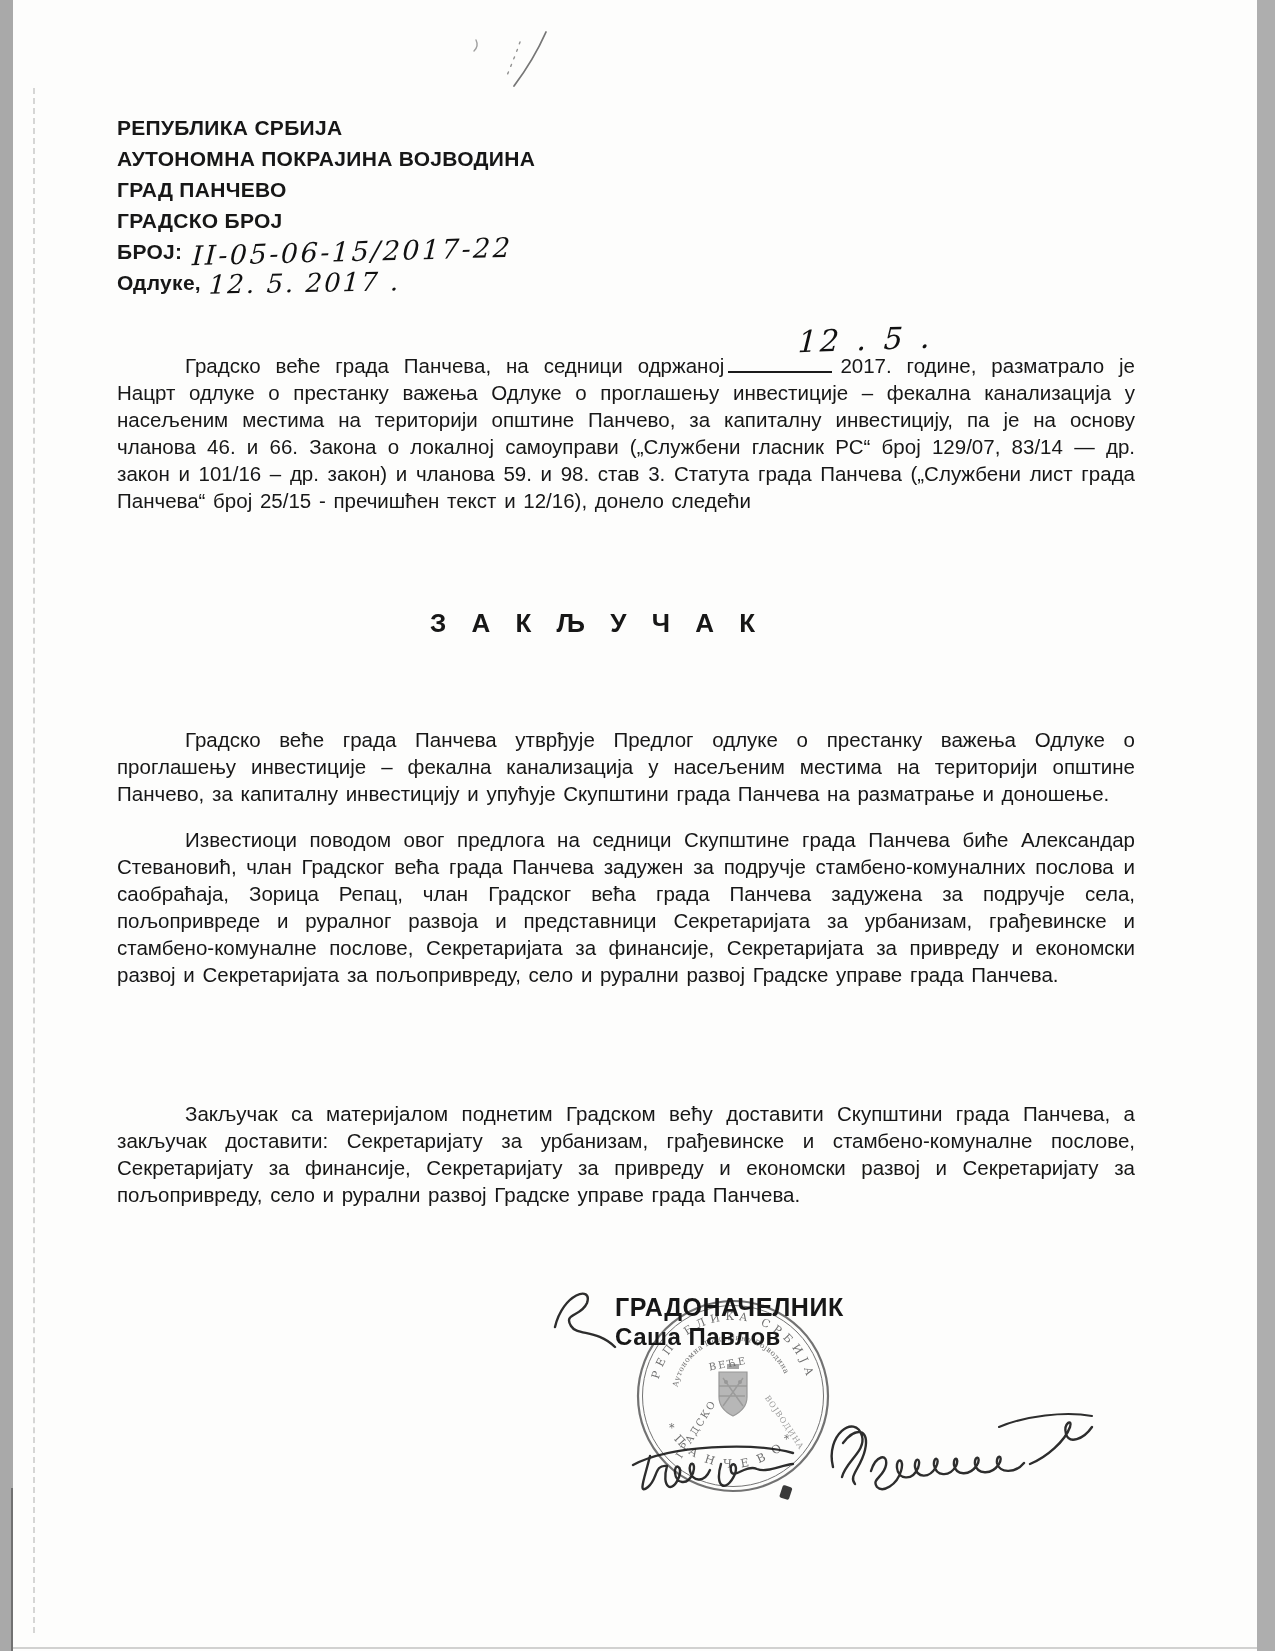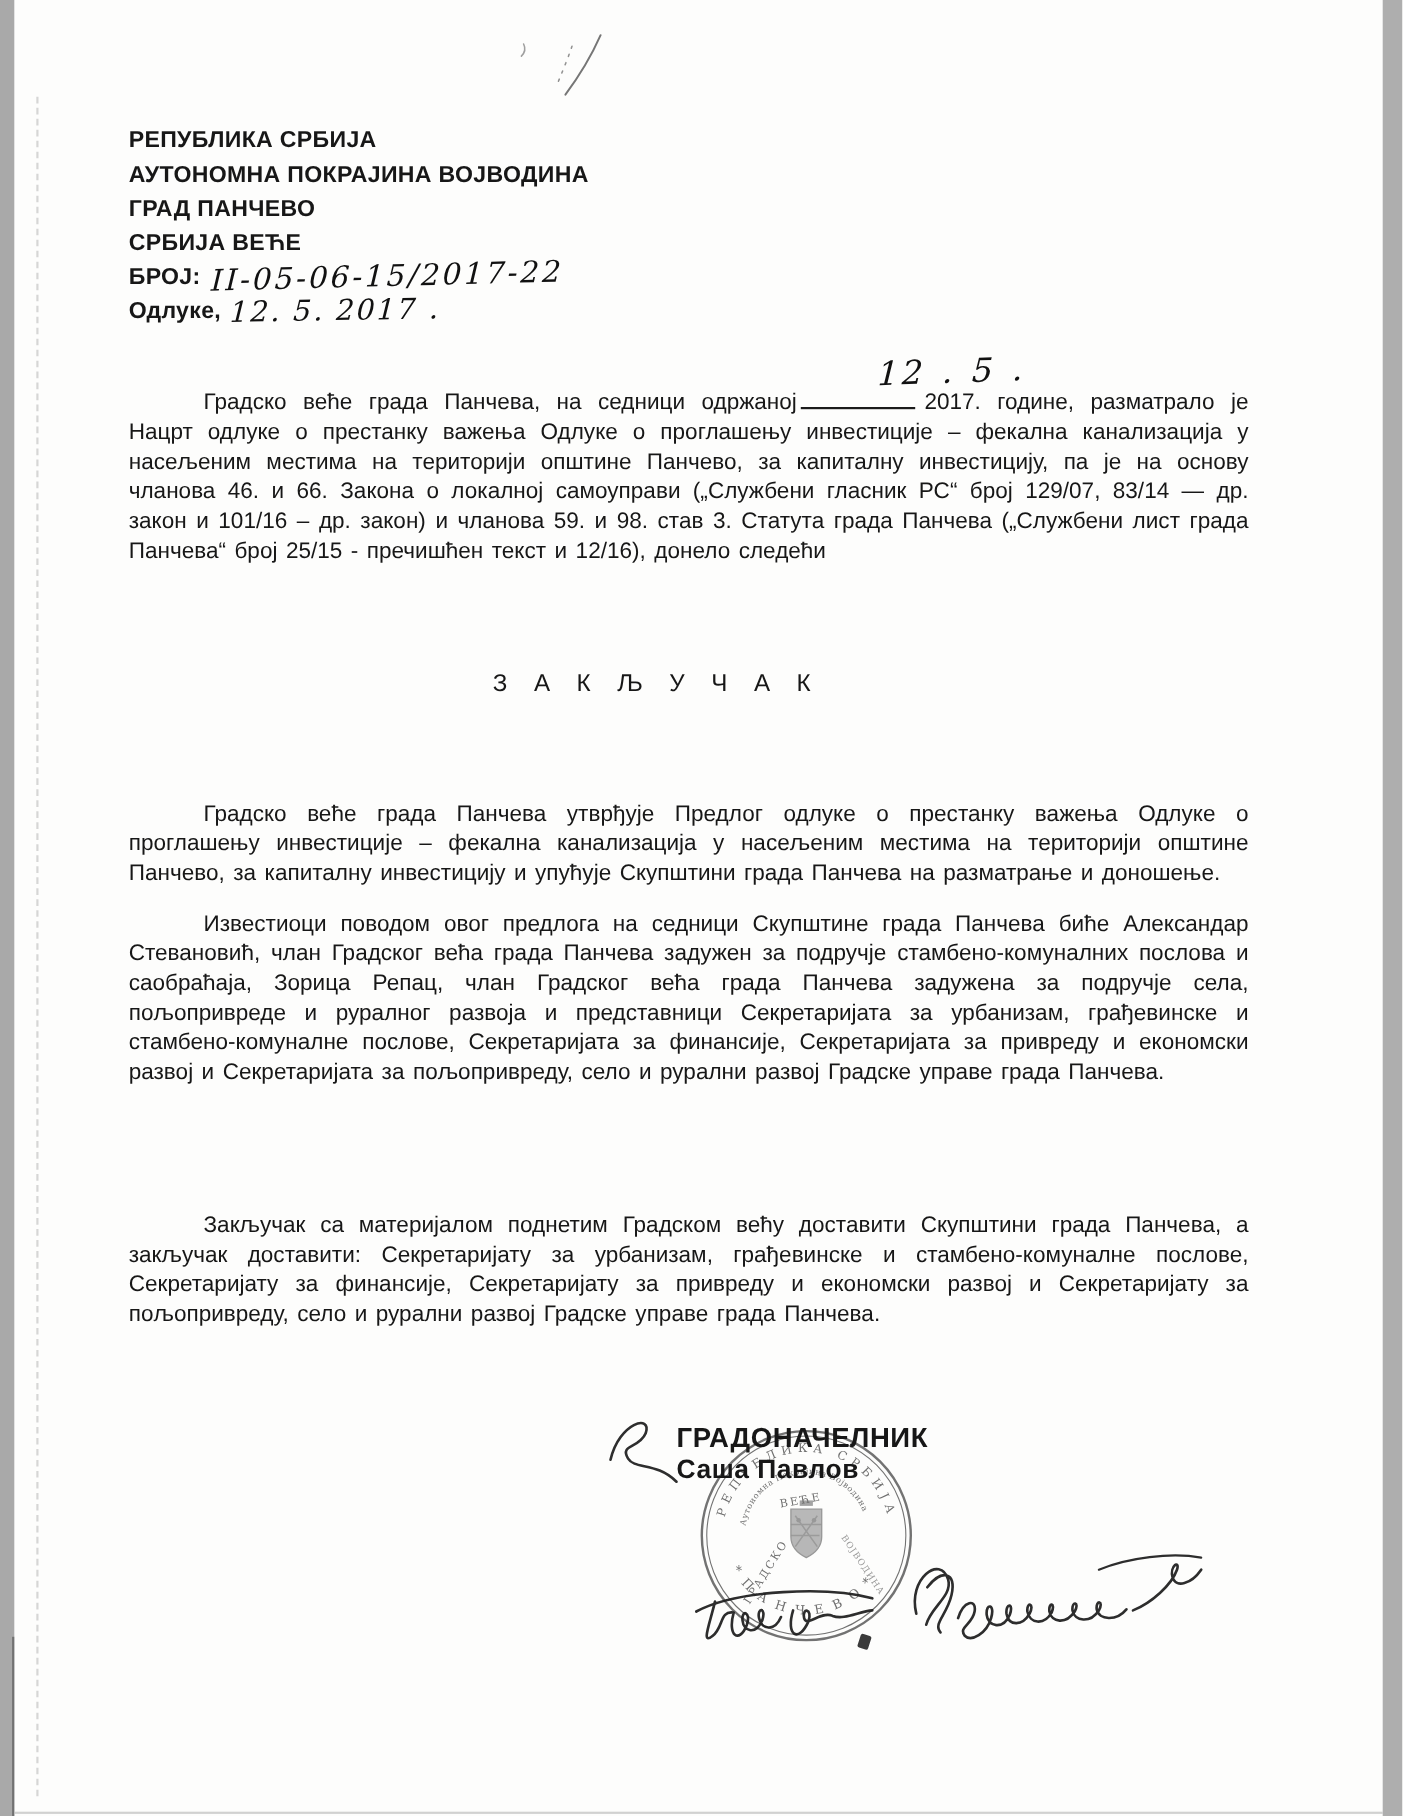--- a/index.html
+++ b/index.html
@@ -86,21 +86,21 @@
   .date-slot .hw {
     position: absolute; left: 2px; top: -26px;
     font-size: 30px; letter-spacing: 3px;
     transform: rotate(-2deg) skewX(-5deg);
     white-space: nowrap;
   }
   .doc-title {
     position: absolute; left: 88px; top: 608px; width: 1018px;
     margin: 0;
     text-align: center;
-    font-size: 22px; font-weight: 400;
+    font-size: 26px; font-weight: 700;
     letter-spacing: 9px;
   }
   
   .sig-titles {
     position: absolute; left: 615px; top: 1292px; width: 415px;
     font-size: 25px; font-weight: 700; line-height: 30px;
     letter-spacing: 0.5px;
   }
   .sig-name {
     font-size: 24px; font-weight: 700;
@@ -139,21 +139,21 @@
       <path d="M78,8 C70,26 58,46 46,62"></path>
       <path d="M52,18 C48,30 42,44 38,54" stroke-dasharray="2,6" stroke-width="1.4" opacity="0.8"></path>
       <path d="M8,16 c2,4 1,8 -2,11" stroke-width="1.4" opacity="0.7"></path>
     </g>
   </svg>
 
   <div class="letterhead">
     <div>РЕПУБЛИКА СРБИЈА</div>
     <div>АУТОНОМНА ПОКРАЈИНА ВОЈВОДИНА</div>
     <div>ГРАД ПАНЧЕВО</div>
-    <div>СРБИЈА ВЕЋЕ</div>
+    <div>ГРАДСКО БРОЈ</div>
     <div>
       <span>БРОЈ:</span><span class="hw hw-number">II-05-06-15/2017-22</span>
     </div>
     <div>
       <span>Одлуке,</span><span class="hw hw-date">12. 5. 2017 .</span>
     </div>
   </div>
 
   <p class="para intro">
     <span>Градско веће града Панчева, на седници одржаној</span><span class="date-slot"><span class="hw">12 . 5 .</span></span><span>2017. године, разматрало је Нацрт одлуке о престанку важења Одлуке о проглашењу инвестиције – фекална канализација у насељеним местима на територији општине Панчево, за капиталну инвестицију, па је на основу чланова 46. и 66. Закона  о локалној самоуправи („Службени гласник РС“ број 129/07, 83/14 — др. закон и 101/16 – др. закон) и чланова 59. и 98. став 3. Статута града Панчева („Службени лист града Панчева“ број 25/15 - пречишћен текст и 12/16), донело следећи</span>

